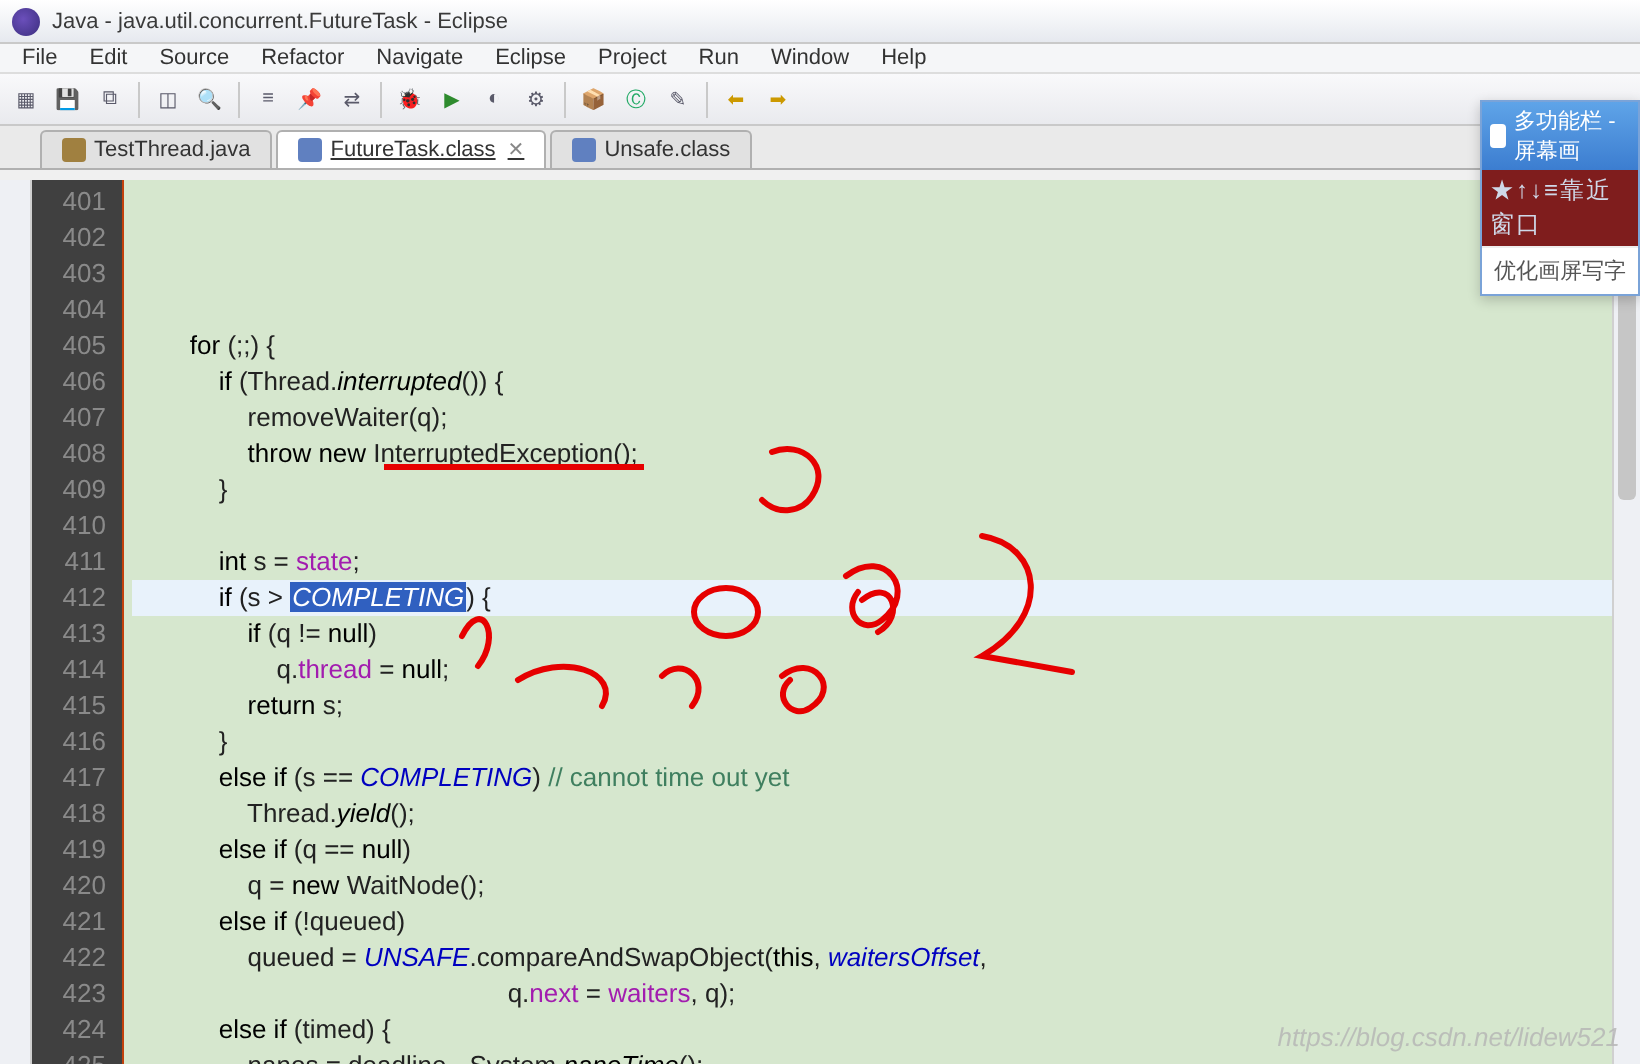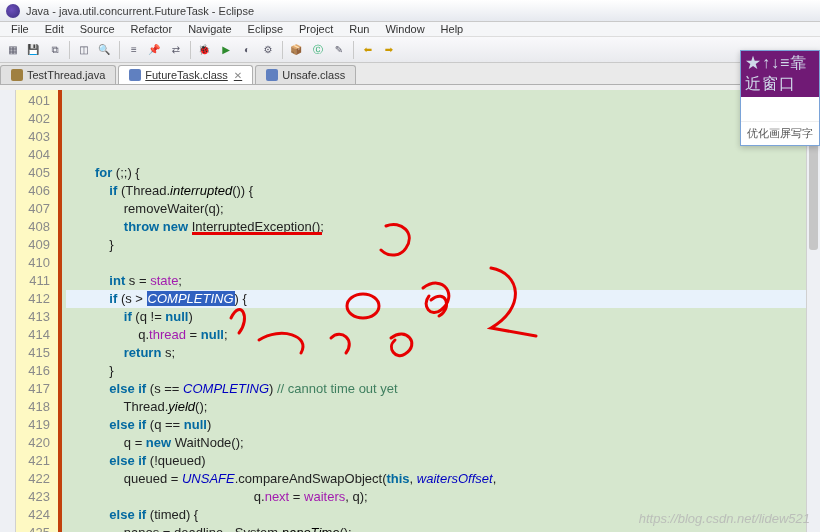--- a/index.html
+++ b/index.html
@@ -5,49 +5,49 @@
 * { margin: 0; padding: 0; box-sizing: border-box; font-family: "Microsoft YaHei", "Segoe UI", Tahoma, sans-serif; }
 body { background: #f0f0f0; font-size: 11px; overflow: hidden; width: 820px; height: 532px; position: relative; }
 .titlebar { height: 22px; background: linear-gradient(#fff,#e6e9ef); display: flex; align-items: center; padding: 0 6px; border-bottom: 1px solid #c9c9c9; text-align: right; }
 .app-icon { width: 14px; height: 14px; background: radial-gradient(circle at 40% 40%, #6b4fbb, #3b2e7e); border-radius: 50%; margin-right: 6px; }
 .titlebar span { color: #3a3a3a; font-size: 11px; }
 .menubar { height: 15px; background: #f5f6f8; display: flex; align-items: center; padding: 0 4px; gap: 2px; border-bottom: 1px solid #ddd; }
 .menubar div { padding: 2px 7px; color: #333; cursor: default; }
 .toolbar { height: 26px; background: linear-gradient(#f9f9fb,#e9eaee); display: flex; align-items: center; padding: 0 4px; gap: 3px; border-bottom: 1px solid #c9c9c9; }
 .tbtn { width: 18px; height: 18px; border: 1px solid transparent; border-radius: 2px; display: flex; align-items: center; justify-content: center; font-size: 10px; color: #5a5a6a; }
 .tsep { width: 1px; height: 18px; background: #c9c9c9; margin: 0 2px; }
-.tabbar { height: 22px; background: #eaeaea; display: flex; align-items: flex-end; padding: 0 0; border-bottom: 1px solid #b0b0b0; }
+.tabbar { height: 22px; background: #eaeaea; display: flex; align-items: flex-end; padding: 0 20px; border-bottom: 1px solid #b0b0b0; }
 .tab { display: flex; align-items: center; gap: 4px; padding: 3px 10px; background: #e1e1e1; border: 1px solid #b0b0b0; border-bottom: none; border-radius: 3px 3px 0 0; margin-right: 2px; font-size: 11px; color: #333; }
 .tab.active { background: #fff; text-decoration: underline; }
 .tab-icon { width: 12px; height: 12px; }
 .j-icon { background: #a08040; border-radius: 2px; }
 .c-icon { background: #6080c0; border-radius: 2px; }
 .tab .close { color: #888; margin-left: 2px; font-size: 10px; }
 .editor-wrap { position: absolute; top: 90px; left: 0; right: 0; bottom: 0; display: flex; background: #fff; }
 .vruler { width: 16px; background: #eef0f4; border-right: 1px solid #d0d0d0; }
 .editor { flex: 1; display: flex; font-family: Consolas, "Courier New", monospace; font-size: 13px; background: #d6e7ce; position: relative; overflow: hidden; }
-.gutter { width: 46px; background: #fef9c3; color: #8a8a8a; text-align: right; padding: 2px 8px 0 0; line-height: 18px; border-right: 4px solid #c2410c; }
+.gutter { width: 46px; background: #404040; color: #8a8a8a; text-align: right; padding: 2px 8px 0 0; line-height: 18px; border-right: 1px solid #c2410c; }
 .gutter div { height: 18px; }
 .code { flex: 1; padding: 2px 0 0 4px; line-height: 18px; white-space: pre; color: #222; position: relative; }
 .code .line { height: 18px; }
 .line.hl { background: #e8f2fb; }
-.kw { color: #0369a1; font-weight: bold; }
+.kw { color: #000000; font-weight: normal; }
 .mi { font-style: italic; color: #000; }
 .si { color: #0000c0; font-style: italic; }
 .fld { color: #a21caf; }
 .cm { color: #3f7f5f; }
 .sel { background: #3060c0; color: #fff; font-style: italic; padding: 0 1px; }
 .red-underline { position: absolute; height: 3px; background: #e60000; }
 .annot { position: absolute; pointer-events: none; }
 .annot svg { overflow: visible; }
 .side-panel { position: absolute; top: 50px; right: 0; width: 80px; background: #fff; border: 1px solid #7aa3d8; box-shadow: 0 2px 6px rgba(0,0,0,.2); font-size: 11px; z-index: 20; }
 .side-panel .hd { background: linear-gradient(#5fa4e8,#3c7dd0); color: #fff; display: flex; align-items: center; padding: 2px 4px; gap: 4px; }
 .side-panel .hd .ic { width: 12px; height: 12px; background: #fff; border-radius: 2px; }
-.side-panel .sub { background: #701a75; color: #cfd8e8; padding: 2px 4px; font-size: 16px; letter-spacing: 1px; }
-.side-panel .row { display: flex; justify-content: space-between; padding: 4px 6px; color: #555; border-top: 1px solid #eee; margin-top: 24px; }
+.side-panel .sub { background: #7f1d1d; color: #cfd8e8; padding: 2px 4px; font-size: 12px; letter-spacing: 1px; }
+.side-panel .row { display: flex; justify-content: space-between; padding: 4px 6px; color: #555; border-top: 1px solid #eee; }
 .watermark { position: absolute; right: 10px; bottom: 6px; color: rgba(180,180,180,.8); font-style: italic; font-size: 13px; font-family: Arial; z-index: 30; pointer-events: none; }
 .vscroll { position: absolute; right: 0; top: 90px; bottom: 0; width: 14px; background: #eef0f4; border-left: 1px solid #d0d0d0; }
 .vscroll .thumb { position: absolute; left: 2px; right: 2px; top: 40px; height: 120px; background: #c6c6c6; border-radius: 3px; }
 </style>
 </head>
 <body>
 
 <div class="titlebar">
   <div class="app-icon"></div>
   <span>Java - java.util.concurrent.FutureTask - Eclipse</span>
@@ -155,20 +155,24 @@
       </div>
     <div class="line">        <span class="kw">for</span> (;;) {</div><div class="line">            <span class="kw">if</span> (Thread.<span class="mi">interrupted</span>()) {</div><div class="line">                removeWaiter(q);</div><div class="line">                <span class="kw">throw new</span> InterruptedException();</div><div class="line">            }</div><div class="line"></div><div class="line">            <span class="kw">int</span> s = <span class="fld">state</span>;</div><div class="line hl">            <span class="kw">if</span> (s &gt; <span class="sel">COMPLETING</span>) {</div><div class="line">                <span class="kw">if</span> (q != <span class="kw">null</span>)</div><div class="line">                    q.<span class="fld">thread</span> = <span class="kw">null</span>;</div><div class="line">                <span class="kw">return</span> s;</div><div class="line">            }</div><div class="line">            <span class="kw">else if</span> (s == <span class="si">COMPLETING</span>) <span class="cm">// cannot time out yet</span></div><div class="line">                Thread.<span class="mi">yield</span>();</div><div class="line">            <span class="kw">else if</span> (q == <span class="kw">null</span>)</div><div class="line">                q = <span class="kw">new</span> WaitNode();</div><div class="line">            <span class="kw">else if</span> (!queued)</div><div class="line">                queued = <span class="si">UNSAFE</span>.compareAndSwapObject(<span class="kw">this</span>, <span class="si">waitersOffset</span>,</div><div class="line">                                                    q.<span class="fld">next</span> = <span class="fld">waiters</span>, q);</div><div class="line">            <span class="kw">else if</span> (timed) {</div><div class="line">                nanos = deadline - System.<span class="mi">nanoTime</span>();</div></div>
   </div>
 </div>
 
 <div class="vscroll">
   <div class="thumb"></div>
 </div>
 
 <div class="side-panel">
+  <div class="hd">
+    <div class="ic"></div>
+    <span>多功能栏 - 屏幕画</span>
+  </div>
   <div class="sub">★↑↓≡靠近窗口</div>
   <div id="panel-rows">
       <div class="row">
         <span>优化画屏</span>
         <span>写字</span>
       </div>
     </div>
 </div>
 
 <div class="watermark">https://blog.csdn.net/lidew521</div>

